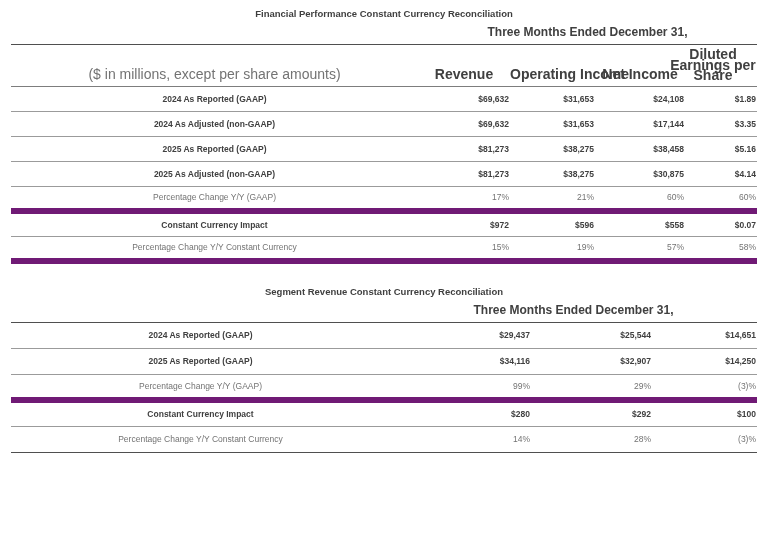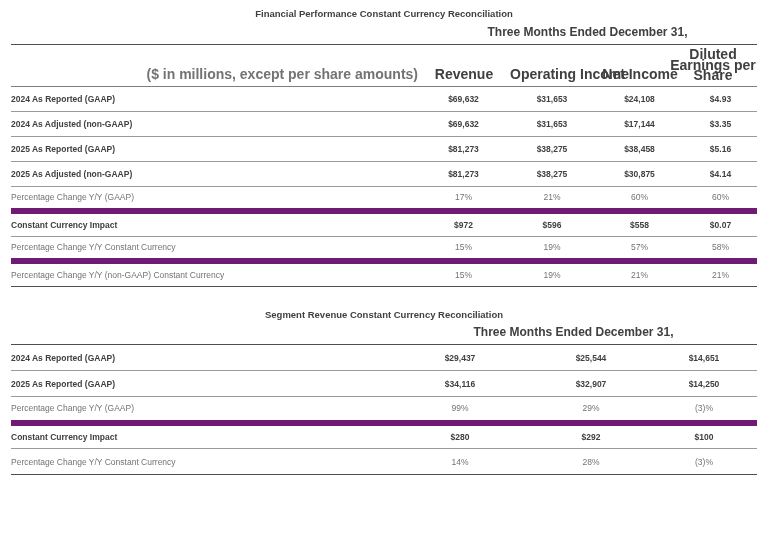--- a/index.html
+++ b/index.html
@@ -45,23 +45,23 @@
     vertical-align: bottom;
     padding: 0 0 6px 0;
     border-bottom: 1px solid #7d7d7d;
     font-size: 14px;
     line-height: 10.5px;
     margin-top: 20px;
   }
   .t1 tr.hdr-row td, .t1 tr.hdr-row th { height: 42px; }
   .t2 tr.hdr-row td, .t2 tr.hdr-row th { height: 27px; }
   td.note {
-    text-align: right;
+    text-align: center;
     color: #737373;
-    font-weight: bold;
+    font-weight: normal;
   }
   th.num {
     font-weight: bold;
     color: #404040;
     text-align: center;
     white-space: nowrap;
   }
   th.dil { position: relative; white-space: normal; }
   th.dil .blk {
     position: absolute;
@@ -72,22 +72,22 @@
   }
 
   
   tbody td {
     font-size: 8.5px;
     padding: 0;
     vertical-align: middle;
   }
   .t1 tbody td { height: 25px; }
   .t2 tbody td { height: 26px; }
-  td.lbl { text-align: left; }
-  td.num { text-align: center; padding-right: 1px; }
+  td.lbl { text-align: center; }
+  td.num { text-align: right; padding-right: 1px; }
 
   tr.r-bold td {
     color: #404040;
     font-weight: bold;
     border-bottom: 1px solid #9b9b9b;
   }
   tr.r-pct td {
     color: #737373;
     font-weight: normal;
     border-bottom: 6px solid #701a75;
@@ -123,21 +123,21 @@
             <span class="blk">Diluted Earnings per Share</span>
           </th>
       </tr>
     </thead>
     <tbody>
       <tr class="r-bold">
         <td class="lbl">2024 As Reported (GAAP)</td>
         <td class="num">$69,632</td>
         <td class="num">$31,653</td>
         <td class="num">$24,108</td>
-        <td class="num">$4.93</td>
+        <td class="num">$1.89</td>
       </tr>
       <tr class="r-bold">
         <td class="lbl">2024 As Adjusted (non-GAAP)</td>
         <td class="num">$69,632</td>
         <td class="num">$31,653</td>
         <td class="num">$17,144</td>
         <td class="num">$3.35</td>
       </tr>
       <tr class="r-bold">
         <td class="lbl">2025 As Reported (GAAP)</td>
@@ -166,27 +166,20 @@
         <td class="num">$596</td>
         <td class="num">$558</td>
         <td class="num">$0.07</td>
       </tr>
       <tr class="r-pct">
         <td class="lbl">Percentage Change Y/Y Constant Currency</td>
         <td class="num">15%</td>
         <td class="num">19%</td>
         <td class="num">57%</td>
         <td class="num">58%</td>
-      </tr>
-      <tr class="r-pct r-last">
-        <td class="lbl">Percentage Change Y/Y (non-GAAP) Constant Currency</td>
-        <td class="num">15%</td>
-        <td class="num">19%</td>
-        <td class="num">21%</td>
-        <td class="num">21%</td>
       </tr>
     </tbody>
   </table>
 
   <h1 class="section-title second">Segment Revenue Constant Currency Reconciliation</h1>
 
   <table class="t2">
     <colgroup>
       <col style="width:379px">
         <col style="width:141px">

